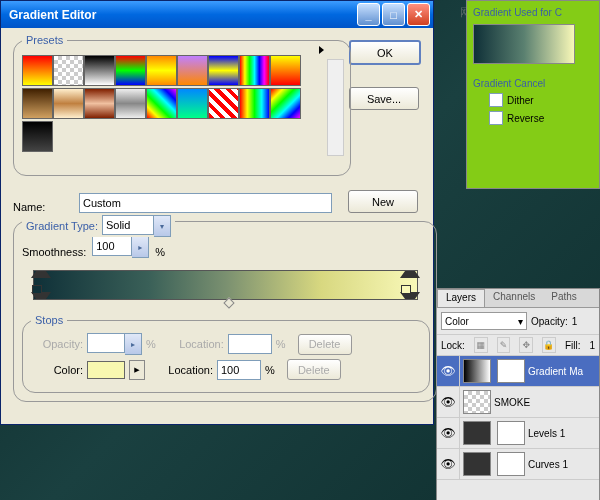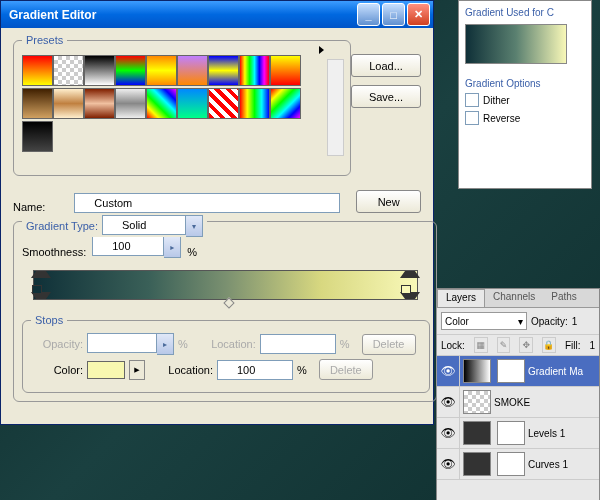--- a/index.html
+++ b/index.html
@@ -10,31 +10,31 @@
 .dialog{position:absolute;top:0;left:0;width:432px;background:#ece9d8;border:1px solid #0a246a}
 .titlebar{height:27px;background:linear-gradient(to bottom,#3c9cff 0%,#0068e0 50%,#0054c8 100%);display:flex;align-items:center;padding:0 3px}
 .titlebar .title{color:#fff;font-weight:bold;font-size:12px;margin-left:5px;flex:1}
 .titlebar .btn{width:21px;height:21px;margin-left:2px;background:linear-gradient(#c8e0ff,#6090d0);border:1px solid #fff;border-radius:3px;display:flex;align-items:center;justify-content:center;font-size:11px;color:#fff;font-weight:bold}
 .titlebar .close{background:linear-gradient(#ff9080,#d04020)}
 .dlg-body{padding:12px;position:relative}
 
 .ps-btn{width:68px;height:21px;background:linear-gradient(#fff,#ece9d8);border:1px solid #888;border-radius:3px;font-size:11px;display:flex;align-items:center;justify-content:center;margin-bottom:8px}
 .btncol{position:absolute;right:12px;top:12px}
 
-.fieldset{border:1px solid #999;border-radius:6px;padding:8px;position:relative;margin-bottom:10px}
+.fieldset{border:1px solid #999;border-radius:13px;padding:8px;position:relative;margin-bottom:10px}
 .fieldset .legend{position:absolute;top:-7px;left:8px;background:#ece9d8;padding:0 4px;color:#3a5fa8}
 .presets{width:320px;height:118px}
 .preset-grid{display:grid;grid-template-columns:repeat(9,29px);gap:2px;margin-top:6px}
 .swatch{width:29px;height:29px;border:1px solid #666}
 .scroll{position:absolute;right:6px;top:18px;width:15px;height:95px;background:#f0f0f0;border:1px solid #ccc}
 .arrow-r{position:absolute;right:26px;top:5px;width:0;height:0;border-left:5px solid #000;border-top:4px solid transparent;border-bottom:4px solid transparent}
 
 .row{display:flex;align-items:flex-end;margin-bottom:8px;gap:6px}
 .row label{width:60px}
-.txt{border:1px solid #7f9db9;background:#fff;height:18px;padding:0 19px;font-size:11px}
+.txt{border:1px solid #7f9db9;background:#fff;height:18px;padding:0 3px;font-size:11px}
 .name-input{width:245px}
 .combo{display:flex}
 .combo .txt{width:40px}
 .combo .arrow{width:16px;height:20px;background:linear-gradient(#e0e8f8,#b8c8e8);border:1px solid #7f9db9;border-left:none;display:flex;align-items:center;justify-content:center;font-size:8px;color:#4a6a9a}
 
 .grad-fieldset{width:406px;height:163px}
 .grad-bar{width:383px;height:28px;border:1px solid #555;background:linear-gradient(to right,#0f3038 0%,#3a6058 30%,#7a9070 50%,#d8d880 75%,#f8f8b8 100%);margin:12px auto 4px;position:relative}
 .stop{position:absolute;width:10px;height:12px}
 .stop-top{top:-12px;border-bottom:7px solid #333;border-left:5px solid transparent;border-right:5px solid transparent}
 .stop-bot{bottom:-12px;border-top:7px solid #333;border-left:5px solid transparent;border-right:5px solid transparent}
@@ -46,24 +46,24 @@
 .stops-row{display:flex;align-items:center;gap:4px;margin:4px 0}
 .stops-row .lbl{width:52px;text-align:right}
 .stops-row.disabled .lbl,.stops-row.disabled .pct{color:#aaa}
 .mini-btn{width:52px;height:19px;border:1px solid #999;background:linear-gradient(#fff,#ece9d8);border-radius:3px;font-size:11px;display:flex;align-items:center;justify-content:center;margin-left:8px}
 .mini-btn.disabled{color:#aaa}
 .color-swatch{width:36px;height:16px;background:#f8f8b0;border:1px solid #666}
 .tri-btn{width:14px;height:18px;border:1px solid #888;background:#ece9d8;display:flex;align-items:center;justify-content:center;font-size:7px}
 
 
 .side-panel{position:absolute;background:#e8e8e8;border:1px solid #888;font-size:10px}
-.grad-used{top:0;right:8px;width:120px;height:175px;background:#ffffff;padding:6px}
+.grad-used{top:0;right:0;width:120px;height:175px;background:#84cc16;padding:6px}
 .grad-used .hdr{color:#3a5fa8;font-size:10px}
 .grad-preview{width:100px;height:38px;margin:6px 0 14px;border:1px solid #888;background:linear-gradient(to right,#0f3038,#5a8070,#f8f8b8)}
-.opt{display:flex;align-items:center;gap:4px;margin:4px 0}
+.opt{display:flex;align-items:center;gap:4px;margin:4px 16px}
 .chk{width:12px;height:12px;border:1px solid #7f9db9;background:#fff}
 
 .layers{top:288px;right:0;width:162px;height:212px}
 .tabs{display:flex;background:#d8d8d8;height:18px;border-bottom:1px solid #999}
 .tab{padding:2px 8px;color:#555}
 .tab.active{background:#e8e8e8;border:1px solid #999;border-bottom:none;color:#000}
 .lay-ctrl{padding:4px;display:flex;align-items:center;gap:4px;border-bottom:1px solid #ccc}
 .lay-ctrl .sel{width:78px;height:16px;border:1px solid #999;background:#fff;padding:0 3px;display:flex;align-items:center;justify-content:space-between}
 .lock-row{padding:2px 4px;display:flex;align-items:center;gap:9px;border-bottom:1px solid #ccc;height:16px}
 .lock-icon{width:14px;height:14px;border:1px solid #ccc;font-size:9px;display:flex;align-items:center;justify-content:center;color:#888}
@@ -79,21 +79,21 @@
 </style>
 </head>
 <body>
 
 <div class="ps-bg"></div>
 <div class="watermark">网页教学网</div>
 
 <div class="side-panel grad-used">
   <div class="hdr">Gradient Used for C</div>
   <div class="grad-preview"></div>
-  <div class="hdr">Gradient Options</div>
+  <div class="hdr">Gradient Cancel</div>
   <div class="opt">
       <div class="chk"></div>
       <span>Dither</span>
     </div>
   <div class="opt">
       <div class="chk"></div>
       <span>Reverse</span>
     </div>
 </div>
 
@@ -147,22 +147,22 @@
 
 <div class="dialog">
   <div class="titlebar">
     <span class="title">Gradient Editor</span>
     <div class="btn">_</div>
     <div class="btn">□</div>
     <div class="btn close">✕</div>
   </div>
   <div class="dlg-body">
     <div class="btncol">
+      <div class="ps-btn" style="border:2px solid #6080c0">OK</div>
       <div style="height:14px"></div>
-      <div class="ps-btn">Load...</div>
       <div class="ps-btn">Save...</div>
     </div>
 
     <div class="fieldset presets">
       <div class="legend">Presets</div>
       <div class="arrow-r"></div>
       <div class="scroll"></div>
       <div class="preset-grid">
         <div class="swatch" style="background:linear-gradient(#f00,#ff0)"></div>
         <div class="swatch" style="background:repeating-conic-gradient(#ccc 0 25%,#fff 0 50%) 0 0/8px 8px"></div>

